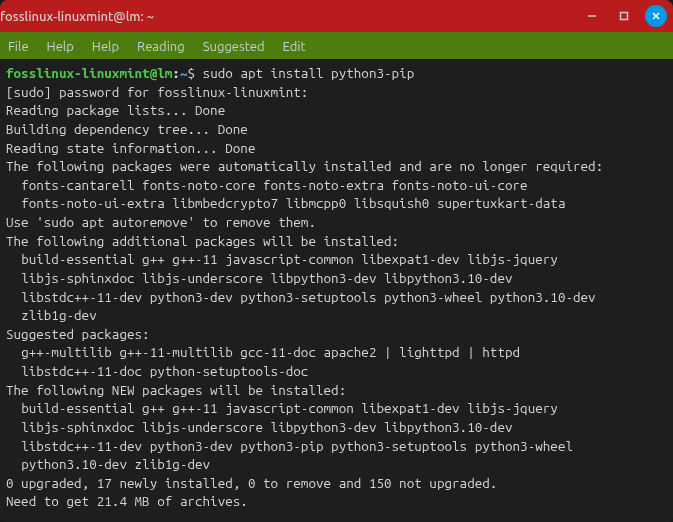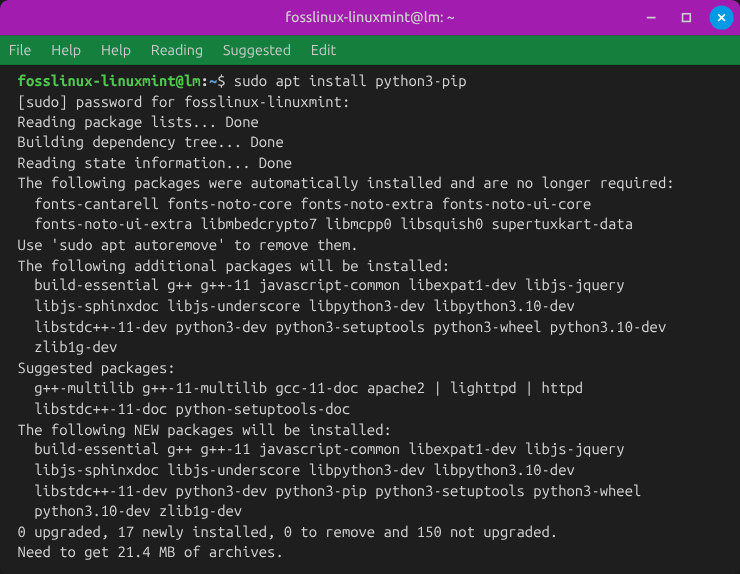--- a/index.html
+++ b/index.html
@@ -18,24 +18,23 @@
       width: 100%;
       height: 100%;
       background: #2b2b2b;
       border-radius: 8px;
       overflow: hidden;
       display: flex;
       flex-direction: column;
     }
     .titlebar {
       height: 32px;
-      background: #a21caf;
+      background: #b91c1c;
       display: flex;
       align-items: center;
-      justify-content: center;
       position: relative;
       color: #d0d0d0;
       font-family: "Ubuntu", "Cantarell", sans-serif;
       font-size: 13px;
       font-weight: 500;
     }
     .window-controls {
       position: absolute;
       right: 6px;
       top: 0;
@@ -62,37 +61,37 @@
     .win-btn svg {
       stroke: #cccccc;
       stroke-width: 1.5;
       fill: none;
     }
     .win-btn.close svg {
       stroke: #ffffff;
     }
     .menubar {
       height: 28px;
-      background: #15803d;
+      background: #4d7c0f;
       display: flex;
       align-items: center;
       padding: 0 8px;
       gap: 18px;
       font-family: "Ubuntu", "Cantarell", sans-serif;
       font-size: 13px;
       color: #cccccc;
       border-bottom: 1px solid #1a1a1a;
     }
     .menu-item {
       cursor: pointer;
     }
     .terminal {
       flex: 1;
       background: #1e1e1e;
-      padding: 4px 16px;
+      padding: 4px 6px;
       font-size: 13.5px;
       line-height: 1.38;
       color: #d5d5d5;
       overflow: hidden;
       white-space: pre-wrap;
       word-break: break-all;
     }
     .prompt-user {
       color: #4ec94e;
       font-weight: bold;

